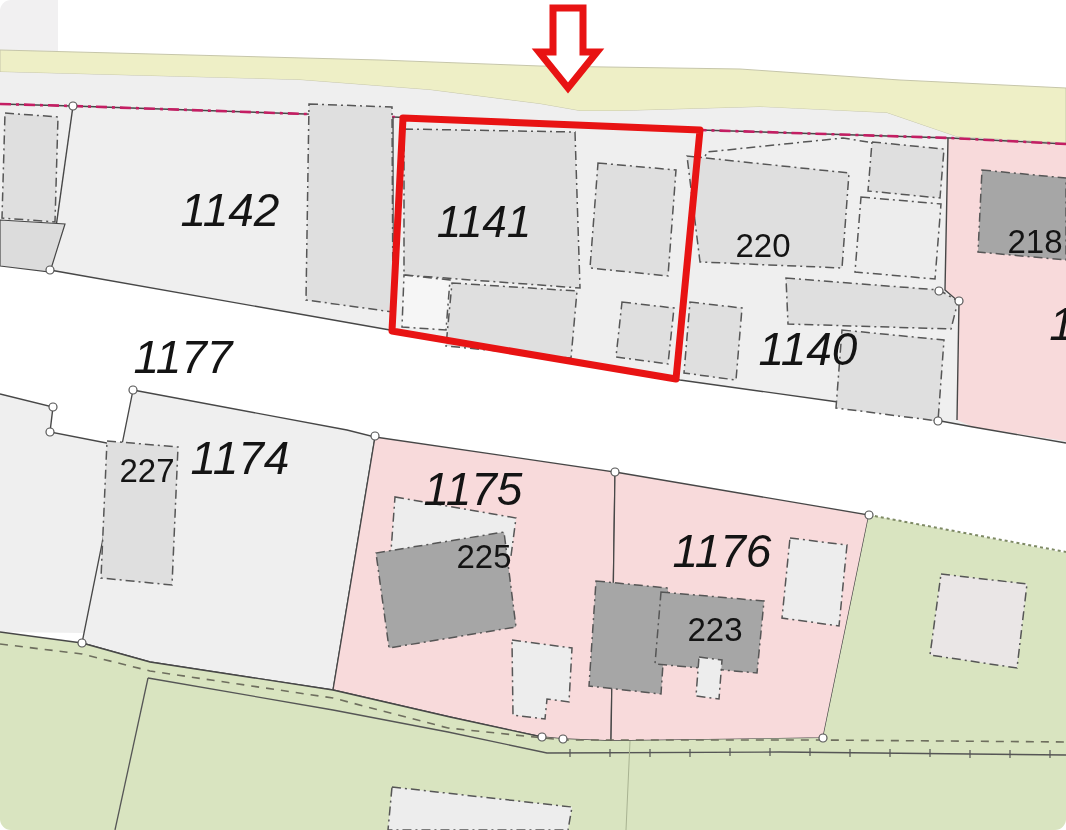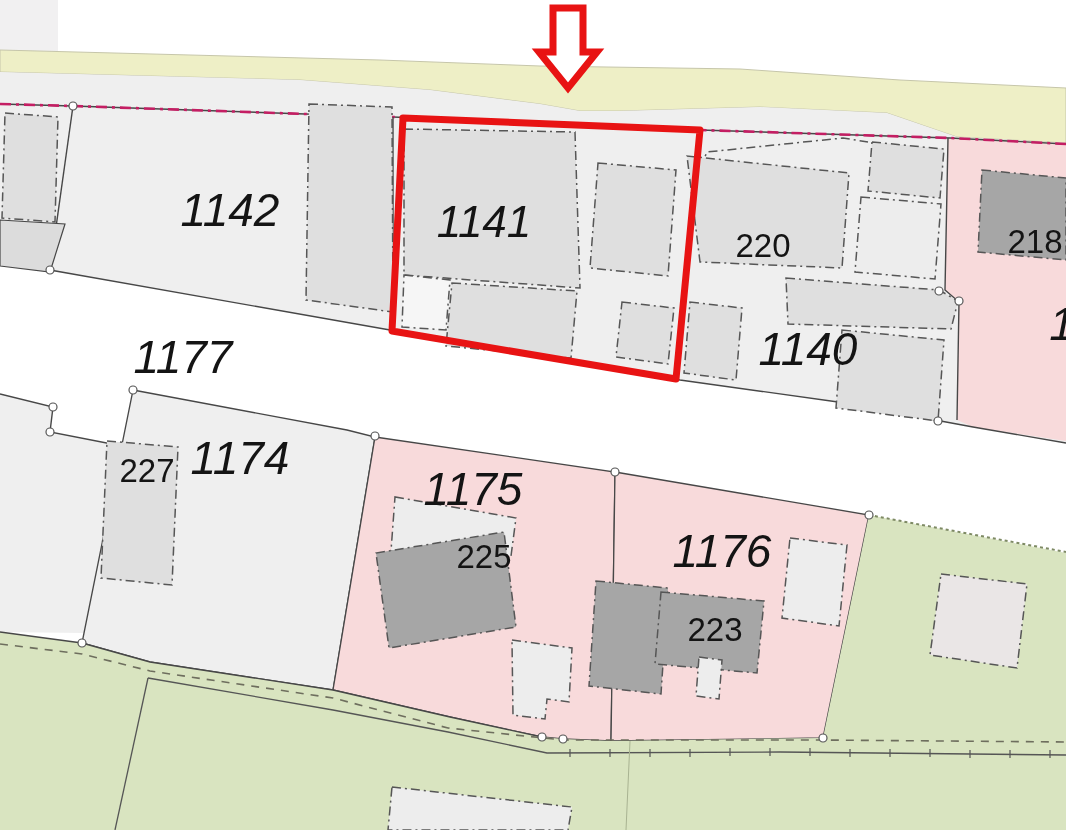--- a/index.html
+++ b/index.html
@@ -1,17 +1,17 @@
 <!DOCTYPE html>
 <html style="--highlight-red: #e81313; --magenta-boundary: #c41e63; --parcel-gray: #efefef; --parcel-pink: #f8dadb; --grass-green: #d9e4c0; --road-strip-yellow: #eeefc6; --building-gray: #dfdfdf; --building-dark: #a6a6a6; --building-light: #ededed; --line-dark: #474747; --label-dark: #141414; --white: #ffffff;"><head>
 <meta charset="utf-8">
 <style>
   html,body{margin:0;padding:0;background:#ffffff;}
   .stage{position:relative;width:1066px;height:830px;overflow:hidden;background:var(--white,#ffffff);
-         font-family:"Liberation Sans", sans-serif;}
+         font-family:"Liberation Sans", sans-serif;border-radius:11px;}
   svg{display:block;}
 
   
   .blockTL{fill:#f1f0f1;}
   .yellow{fill:var(--road-strip-yellow,#eeefc6);stroke:#c6c6aa;stroke-width:1;}
   .gray{fill:var(--parcel-gray,#efefef);}
   .pinkA{fill:var(--parcel-pink,#f8dadb);}
   .pinkB{fill:var(--parcel-pink,#f8dadb);stroke:var(--line-dark,#474747);stroke-width:1.3;}
   .grayB{fill:var(--parcel-gray,#efefef);stroke:var(--line-dark,#474747);stroke-width:1.3;}
   .green{fill:var(--grass-green,#d9e4c0);}

